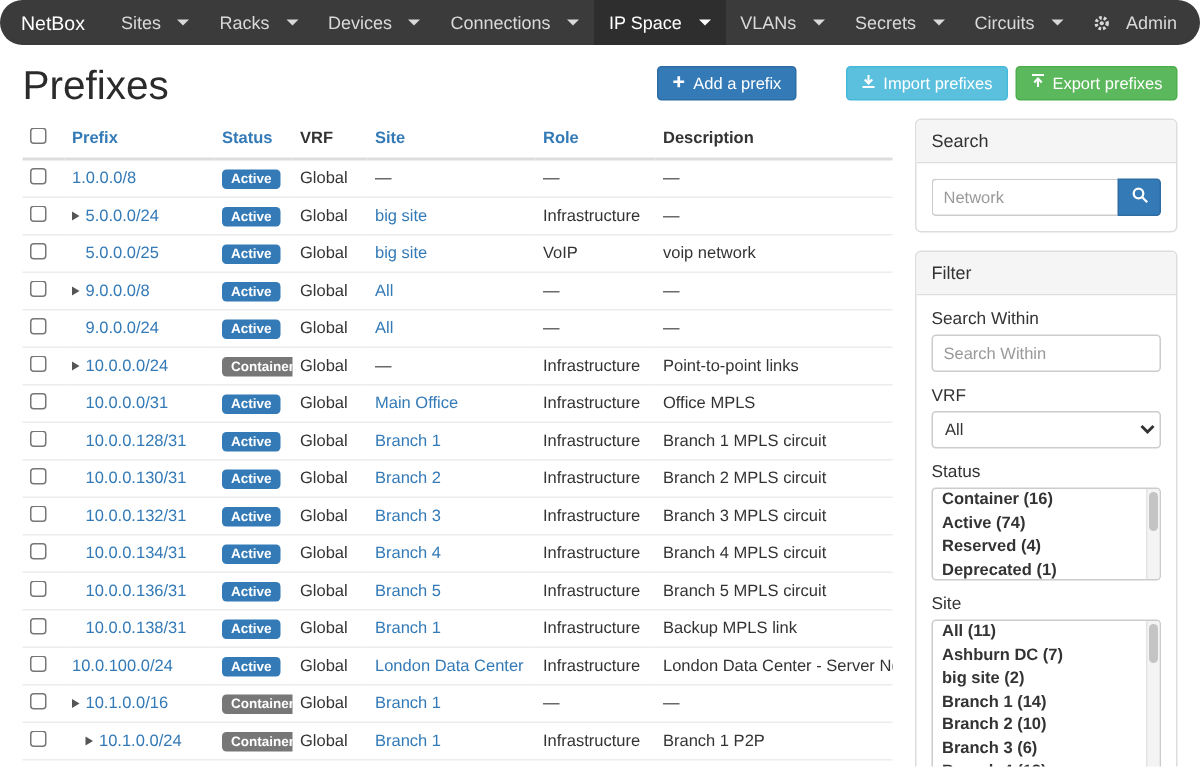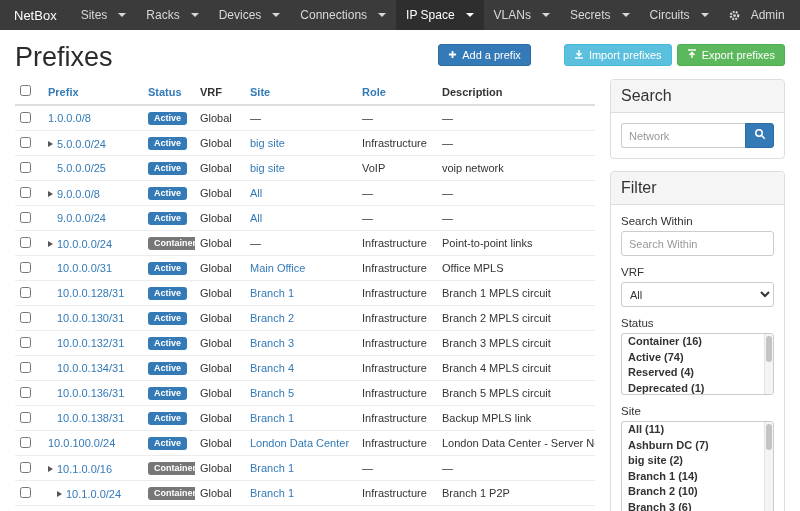--- a/index.html
+++ b/index.html
@@ -7,21 +7,21 @@
     width: 800px; height: 511px; overflow: hidden;
     background: #fff; color: #333;
     font-family: "Liberation Sans", sans-serif;
     font-size: 12px;
   }
   a { color: #337ab7; text-decoration: none; cursor: pointer; text-align: center; }
 
   
   .navbar {
     height: 30px; background: #3b3b3b; display: flex; align-items: stretch;
-    font-size: 12px; color: #d9d9d9;
+    font-size: 12px; color: #d9d9d9; border-radius: 15px;
   }
   .brand { color: #fff; font-size: 13px; padding: 0 14px; display: flex; align-items: center; }
   .nav-menu { display: flex; align-items: stretch; }
   .nav-item {
     display: flex; align-items: center; gap: 11px; padding: 0 10px; cursor: pointer;
     color: #d9d9d9; white-space: nowrap;
   }
   .nav-item.active { background: #2e2e2e; color: #fff; }
   .caret {
     display: inline-block; width: 0; height: 0;
@@ -68,21 +68,21 @@
   .badge {
     display: inline-block; color: #fff; font-size: 9px; font-weight: bold;
     padding: 2px 6px; border-radius: 3px; line-height: 1;
   }
   input[type="checkbox"] { width: 11px; height: 11px; cursor: pointer; }
 
   
   .panel { border: 1px solid #ddd; border-radius: 4px; margin-bottom: 12px; background: #fff; }
   .panel-heading {
     background: #f5f5f5; border-bottom: 1px solid #ddd; padding: 7px 10px;
-    font-size: 16px; color: #333; border-radius: 4px 4px 0 0;
+    font-size: 12px; color: #333; border-radius: 4px 4px 0 0;
   }
   .panel-body { padding: 10px; }
   .input-group { display: flex; }
   .input-group input {
     flex: 1; min-width: 0; height: 25px; border: 1px solid #ccc; border-right: none;
     border-radius: 3px 0 0 3px; padding: 0 7px; font-size: 11px; font-family: inherit; color: #333;
   }
   .btn-search {
     width: 29px; height: 25px; background: #337ab7; border: 1px solid #2e6da4;
     border-radius: 0 3px 3px 0; display: flex; align-items: center; justify-content: center; cursor: pointer;

